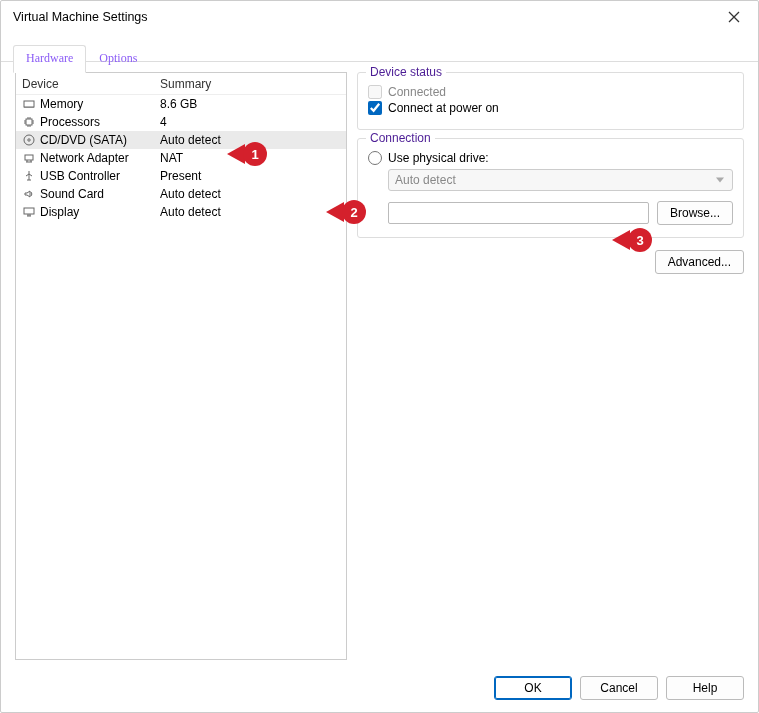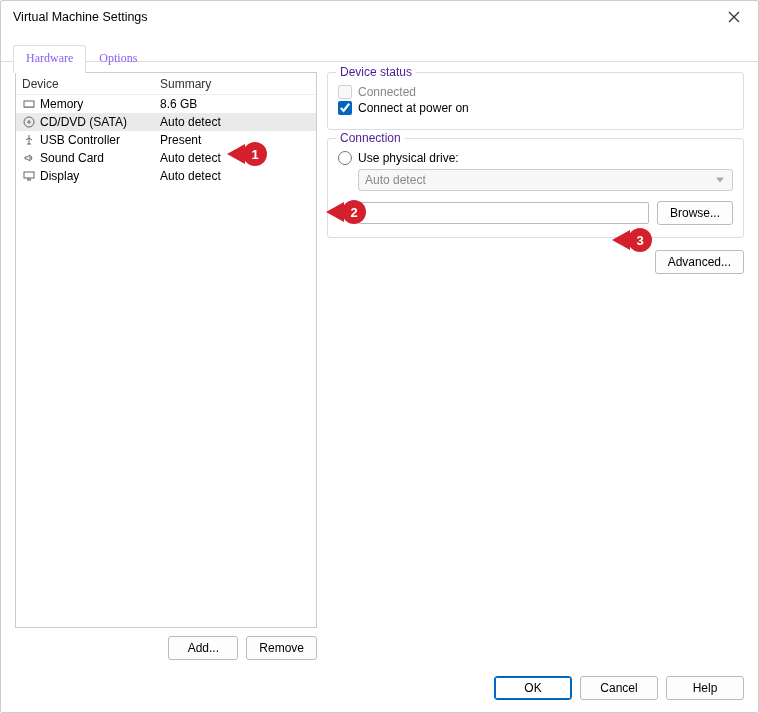--- a/index.html
+++ b/index.html
@@ -62,21 +62,21 @@
     background: #fff;
     border-bottom: 1px solid #fff;
   }
   .body {
     flex: 1;
     display: flex;
     padding: 10px 14px 8px 14px;
     gap: 10px;
   }
   .left-col {
-    width: 302px;
+    width: 332px;
     display: flex;
     flex-direction: column;
   }
   .device-list {
     border: 1px solid #ccc;
     flex: 1;
     background: #fff;
     overflow: hidden;
   }
   .hdr-row, .row {
@@ -258,36 +258,60 @@
               <span class="ico">
                 <svg width="12" height="12" viewBox="0 0 12 12">
                   <rect x="1" y="3" width="10" height="6" fill="none" stroke="#666"></rect>
                   <path d="M2 9v1 M4 9v1 M6 9v1 M8 9v1 M10 9v1" stroke="#666"></path>
                 </svg>
               </span>
               <span>Memory</span>
             </div>
           <div class="col-sum">8.6 GB</div>
         </div>
+        <div class="row">
+          <div class="col-dev">
+              <span class="ico">
+                <svg width="12" height="12" viewBox="0 0 12 12">
+                  <rect x="3" y="3" width="6" height="6" fill="none" stroke="#666"></rect>
+                  <path d="M1 5h2M1 7h2M9 5h2M9 7h2M5 1v2M7 1v2M5 9v2M7 9v2" stroke="#666"></path>
+                </svg>
+              </span>
+              <span>Processors</span>
+            </div>
+          <div class="col-sum">4</div>
+        </div>
         <div class="row selected">
           <div class="col-dev">
               <span class="ico">
                 <svg width="12" height="12" viewBox="0 0 12 12">
                   <circle cx="6" cy="6" r="5" fill="none" stroke="#666"></circle>
                   <circle cx="6" cy="6" r="1.2" fill="none" stroke="#666"></circle>
                 </svg>
               </span>
               <span>CD/DVD (SATA)</span>
             </div>
           <div class="col-sum">Auto detect</div>
         </div>
         <div class="row">
           <div class="col-dev">
               <span class="ico">
                 <svg width="12" height="12" viewBox="0 0 12 12">
+                  <rect x="2" y="3" width="8" height="5" fill="none" stroke="#666"></rect>
+                  <path d="M4 8v2M8 8v2M3 10h6" stroke="#666"></path>
+                </svg>
+              </span>
+              <span>Network Adapter</span>
+            </div>
+          <div class="col-sum">NAT</div>
+        </div>
+        <div class="row">
+          <div class="col-dev">
+              <span class="ico">
+                <svg width="12" height="12" viewBox="0 0 12 12">
                   <path d="M6 1v9M6 4l-3 2M6 4l3 2M4 10h4" stroke="#666" fill="none"></path>
                 </svg>
               </span>
               <span>USB Controller</span>
             </div>
           <div class="col-sum">Present</div>
         </div>
         <div class="row">
           <div class="col-dev">
               <span class="ico">
@@ -305,24 +329,20 @@
               <span class="ico">
                 <svg width="12" height="12" viewBox="0 0 12 12">
                   <rect x="1" y="2" width="10" height="6" fill="none" stroke="#666"></rect>
                   <path d="M5 8v2M7 8v2M4 10h4" stroke="#666"></path>
                 </svg>
               </span>
               <span>Display</span>
             </div>
           <div class="col-sum">Auto detect</div>
         </div>
-      </div>
-      <div class="left-btns">
-        <div class="btn">Add...</div>
-        <div class="btn">Remove</div>
       </div>
     </div>
 
     <div class="right-col">
 
       <div class="group">
         <span class="legend">Device status</span>
         <label class="chk-row disabled">
           <input type="checkbox" disabled="" style="">
           <span>Connected</span>

